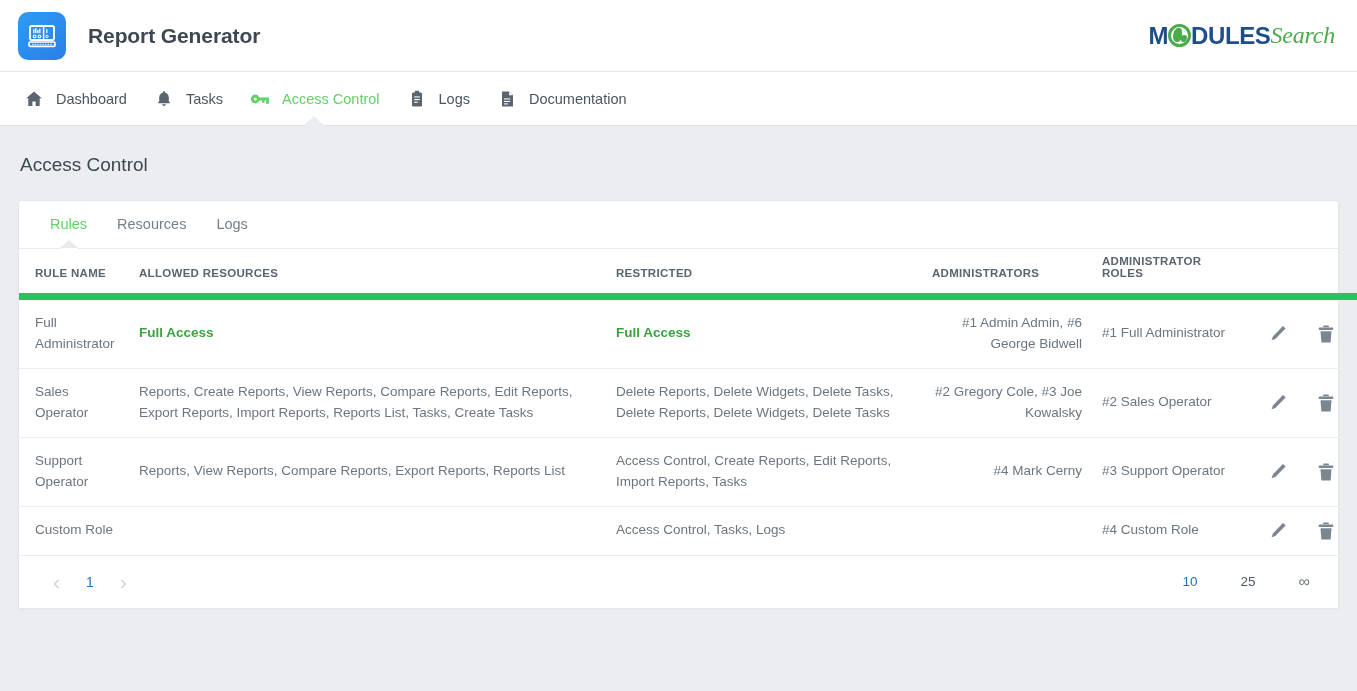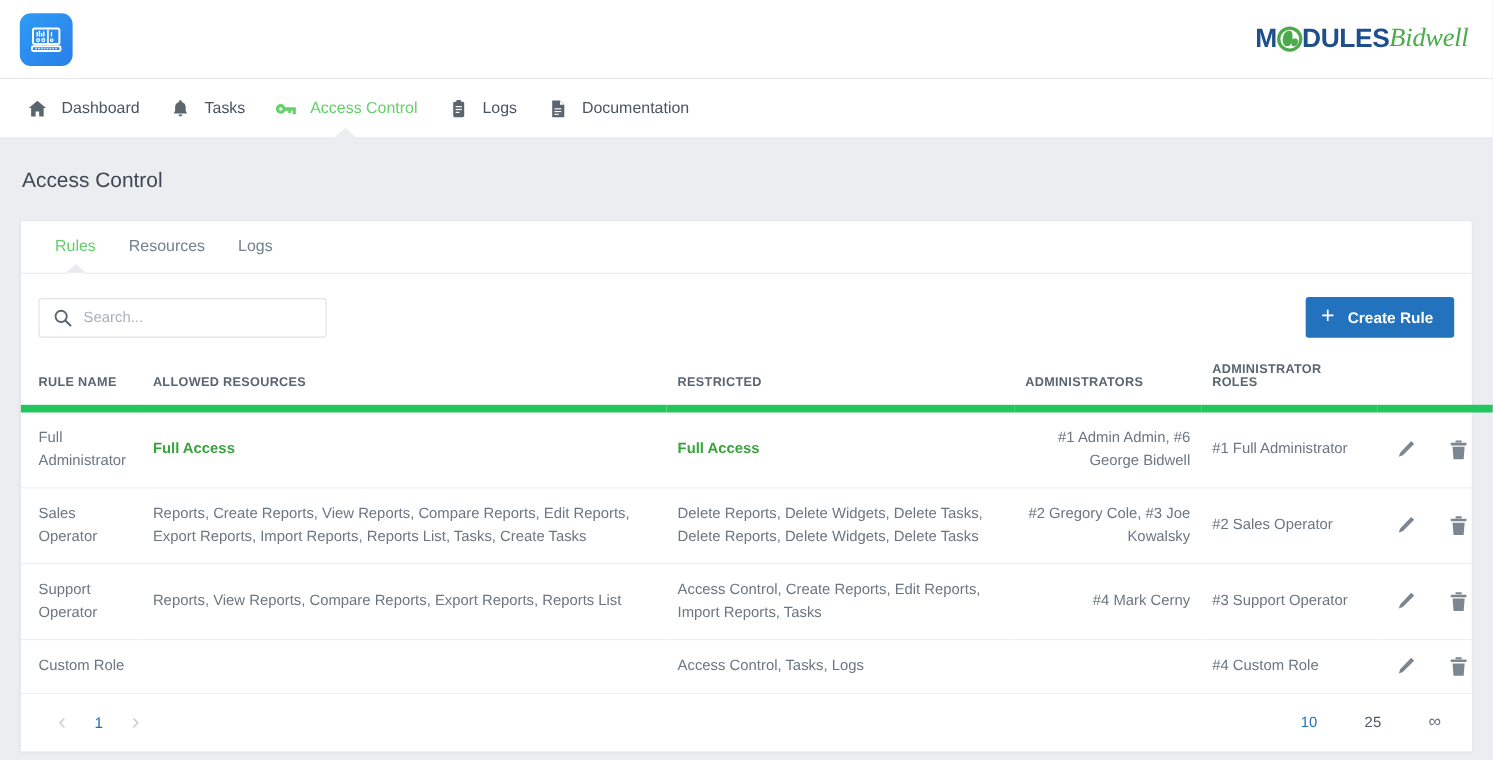--- a/index.html
+++ b/index.html
@@ -333,26 +333,27 @@
           <rect x="7.6" y="22.8" width="1.5" height="1"></rect>
         <rect x="10.2" y="22.8" width="1.5" height="1"></rect>
           <rect x="12.8" y="22.8" width="1.5" height="1"></rect>
         <rect x="15.4" y="22.8" width="1.5" height="1"></rect>
           <rect x="18" y="22.8" width="1.5" height="1"></rect>
         <rect x="20.6" y="22.8" width="1.5" height="1"></rect>
           <rect x="23.2" y="22.8" width="1.5" height="1"></rect>
       </g>
     </svg>
   </div>
+  <div class="app-title">Report Generator</div>
 
   <div class="brand">
     <span class="b-m">M</span>
     <span class="globe"></span>
     <span class="b-dules">DULES</span>
-    <span class="b-garden">Bidwell</span>
+    <span class="b-garden">Search</span>
   </div>
 </div>
 
 <div class="navbar">
 
   <div class="nav-item">
     <span class="nav-icon">
       <svg width="20" height="20" viewBox="0 0 20 20">
           <path d="M10 2.6 2.2 9.2h2.1V17h4.1v-4.6h3.2V17h4.1V9.2h2.1z" fill="#5a6570"></path>
         </svg>
@@ -427,36 +428,20 @@
         <span class="tab-arrow"></span>
       </div>
       <div class="tab">
         <span>Resources</span>
       </div>
       <div class="tab">
         <span>Logs</span>
       </div>
     </div>
 
-    <div class="toolbar">
-      <div class="search-wrap">
-        <span class="search-icon">
-          <svg width="18" height="18" viewBox="0 0 18 18">
-            <circle cx="7.6" cy="7.6" r="5.1" fill="none" stroke="#5c6670" stroke-width="1.7"></circle>
-            <line x1="11.4" y1="11.4" x2="16" y2="16" stroke="#5c6670" stroke-width="1.9" stroke-linecap="round"></line>
-          </svg>
-        </span>
-        <input class="search-input" type="text" placeholder="Search..." style="">
-      </div>
-
-      <button class="btn-create">
-        <span class="btn-plus">+</span>
-        <span>Create Rule</span>
-      </button>
-    </div>
 
     <table class="rules">
       <thead>
         <tr>
           <th class="col-name">RULE NAME</th>
           <th class="col-allow">ALLOWED RESOURCES</th>
           <th class="col-restr">RESTRICTED</th>
           <th class="col-admins">ADMINISTRATORS</th>
           <th class="col-roles">ADMINISTRATOR ROLES</th>
           <th class="col-act"></th>

